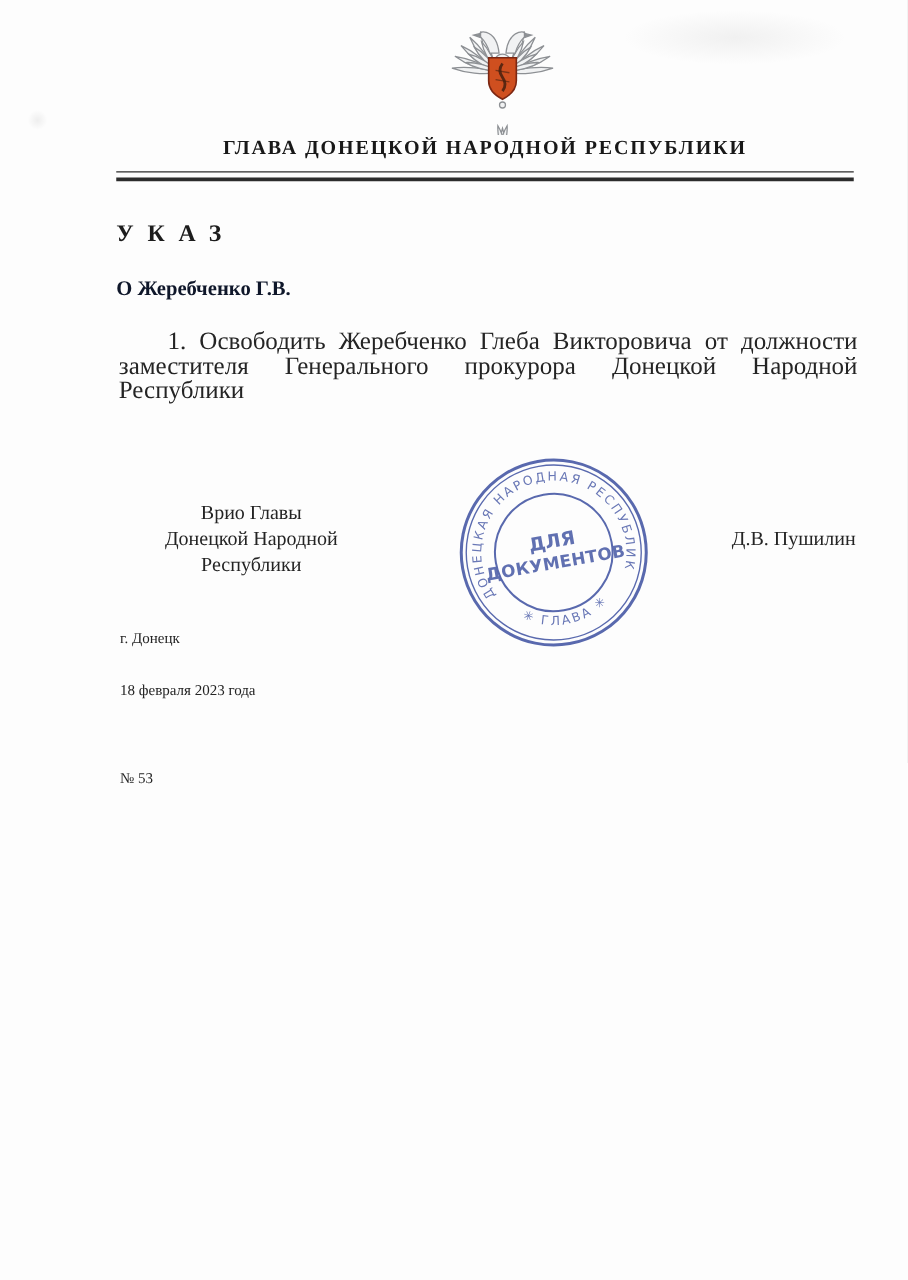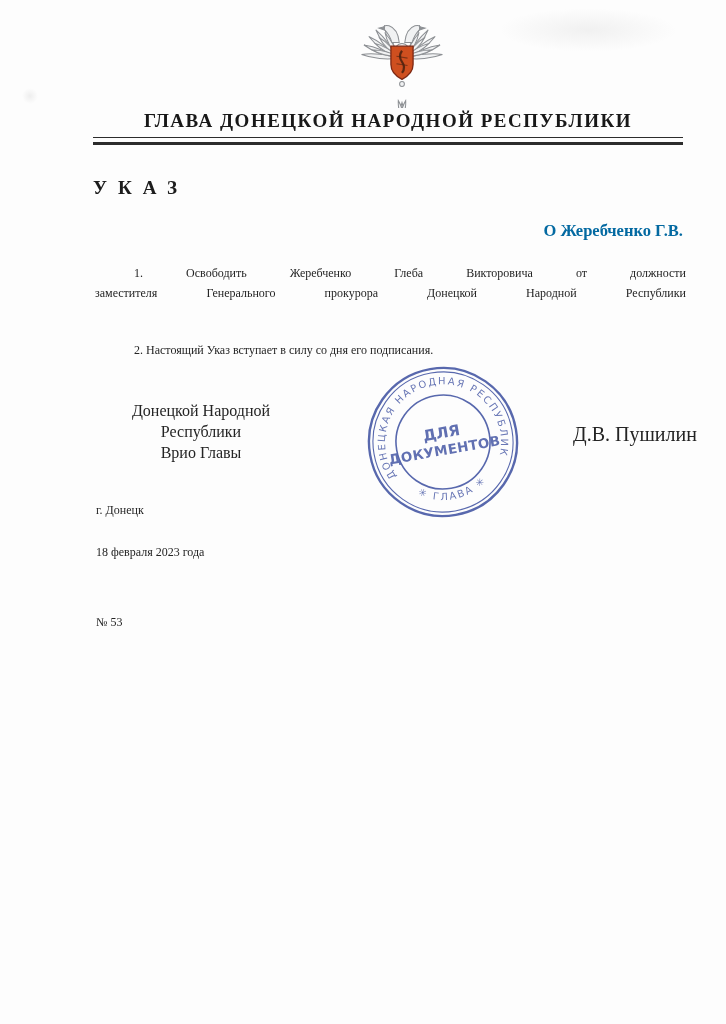--- a/index.html
+++ b/index.html
@@ -10,45 +10,45 @@
     color:#242424;
   }
   .abs{position:absolute;}
   .smudge-tr{left:498px;top:8px;width:180px;height:44px;
     background:radial-gradient(ellipse at center, rgba(130,130,130,.10), transparent 70%);}
   .smudge-dot{left:22px;top:88px;width:16px;height:16px;
     background:radial-gradient(circle, rgba(0,0,0,.06), transparent 70%);}
   .emblem{left:336px;top:12px;width:132px;height:96px;}
   .org-title{
     left:93px;top:110px;width:590px;text-align:center;
-    font-weight:bold;font-size:19px;letter-spacing:1.5px;color:#181818;
+    font-weight:bold;font-size:16px;letter-spacing:1.5px;color:#181818;
     white-space:nowrap;
   }
   .rule{
     left:93px;top:137px;width:590px;height:4px;
     border-top:1.6px solid #2c2c2c;border-bottom:3.2px solid #2c2c2c;
   }
   .doc-type{
     left:93px;top:177px;width:590px;text-align:left;
     font-weight:bold;font-size:19px;letter-spacing:11px;color:#1c1c1c;
   }
   .subject{
-    left:93px;top:221px;width:590px;text-align:right;
-    font-weight:bold;font-size:16.5px;color:#0369a1;
+    left:93px;top:221px;width:590px;text-align:left;
+    font-weight:bold;font-size:16.5px;color:#0f172a;
   }
-  .body-text{font-size:12px;line-height:19.5px;}
+  .body-text{font-size:20px;line-height:19.5px;}
   .para1{left:95px;top:264px;width:591px;}
   .jline{text-align:justify;text-align-last:justify;}
   .indent{text-indent:39px;}
   .para2{left:95px;top:341px;width:591px;}
   .sig-position{
     left:95px;top:400px;width:212px;text-align:center;
     font-size:16px;line-height:21px;
   }
-  .sig-name{left:565px;top:423px;width:140px;text-align:center;font-size:20px;}
+  .sig-name{left:565px;top:423px;width:140px;text-align:center;font-size:16px;}
   .stamp{left:363px;top:362px;width:160px;height:160px;}
   .footer-line{left:96px;font-size:12px;}
   .city{top:501px;}
   .date{top:543px;}
   .number{top:585px;margin-top:28px;}
 </style>
 </head>
 <body>
 
 <div class="page">
@@ -110,25 +110,24 @@
   <div class="abs org-title">ГЛАВА ДОНЕЦКОЙ НАРОДНОЙ РЕСПУБЛИКИ</div>
   <div class="abs rule"></div>
 
   <div class="abs doc-type">УКАЗ</div>
   <div class="abs subject">О Жеребченко Г.В.</div>
 
   <div class="abs para1 body-text">
     <div class="jline indent">1. Освободить Жеребченко Глеба Викторовича от должности</div>
     <div class="jline">заместителя Генерального прокурора Донецкой Народной Республики</div>
   </div>
-  <div class="abs para2 body-text indent">2. Настоящий Указ вступает в силу со дня его подписания.</div>
 
   <div class="abs sig-position">
+    <div>Врио Главы</div>
     <div>Донецкой Народной Республики</div>
-    <div>Врио Главы</div>
   </div>
   <div class="abs sig-name">Д.В. Пушилин</div>
 
   <div class="abs stamp">
     <svg viewBox="-80 -80 160 160" width="160" height="160">
       <g transform="rotate(-10)" fill="none" stroke="#3c4fa0" opacity="0.85">
         <circle r="74" stroke-width="2.4"></circle>
         <circle r="70" stroke-width="1.1"></circle>
         <circle r="47" stroke-width="1.6"></circle>
         <path id="arcTop" d="M -52 26 A 58 58 0 1 1 52 26" stroke="none"></path>

